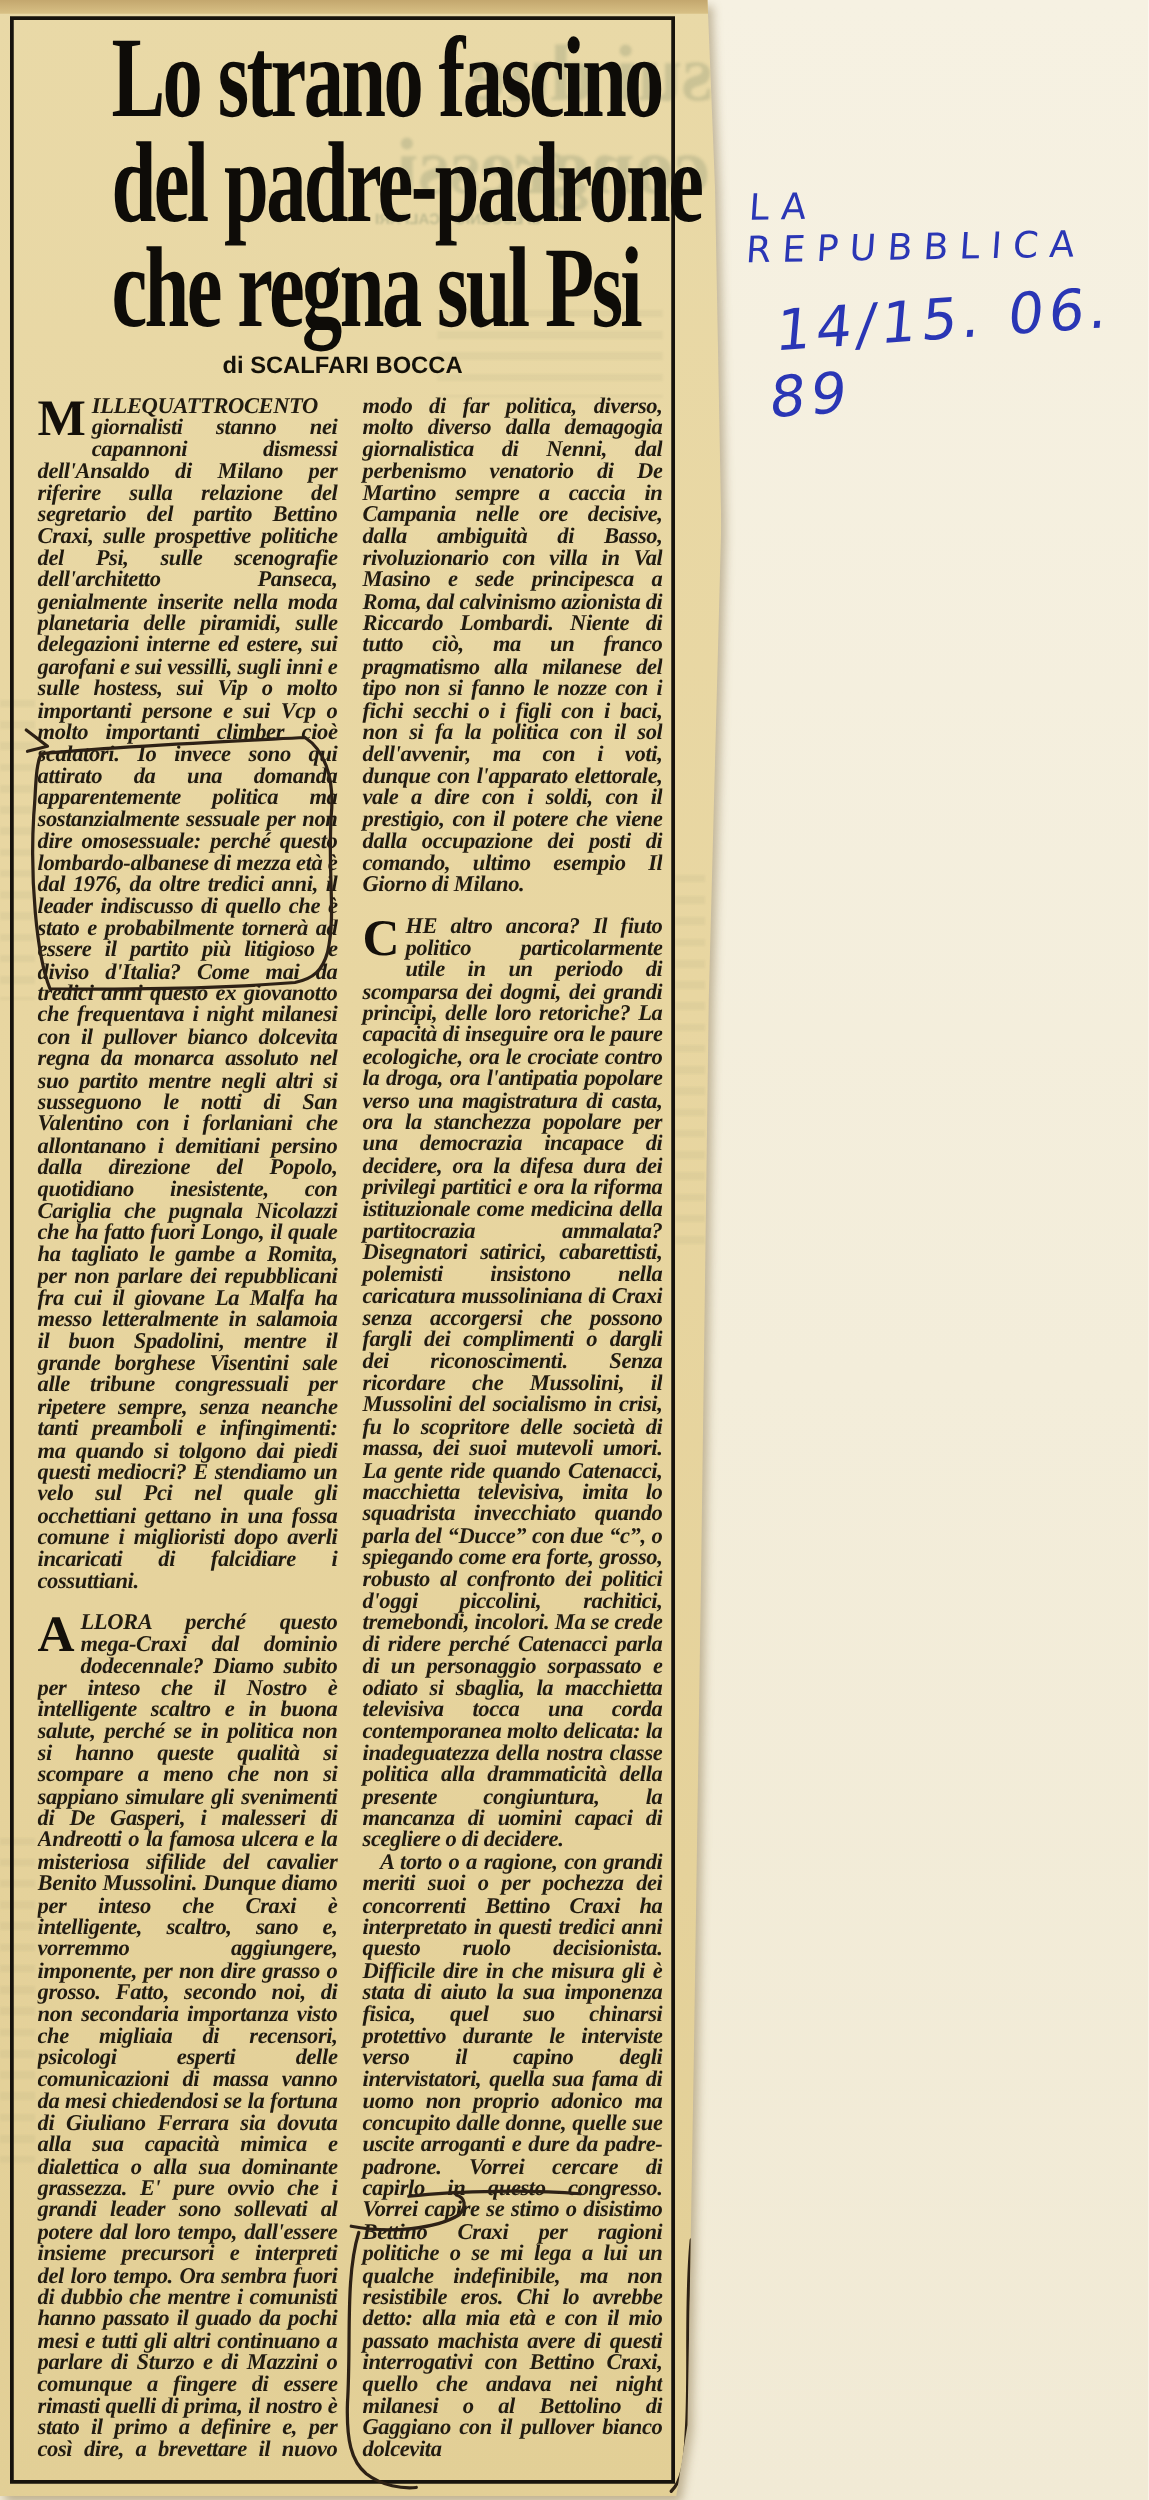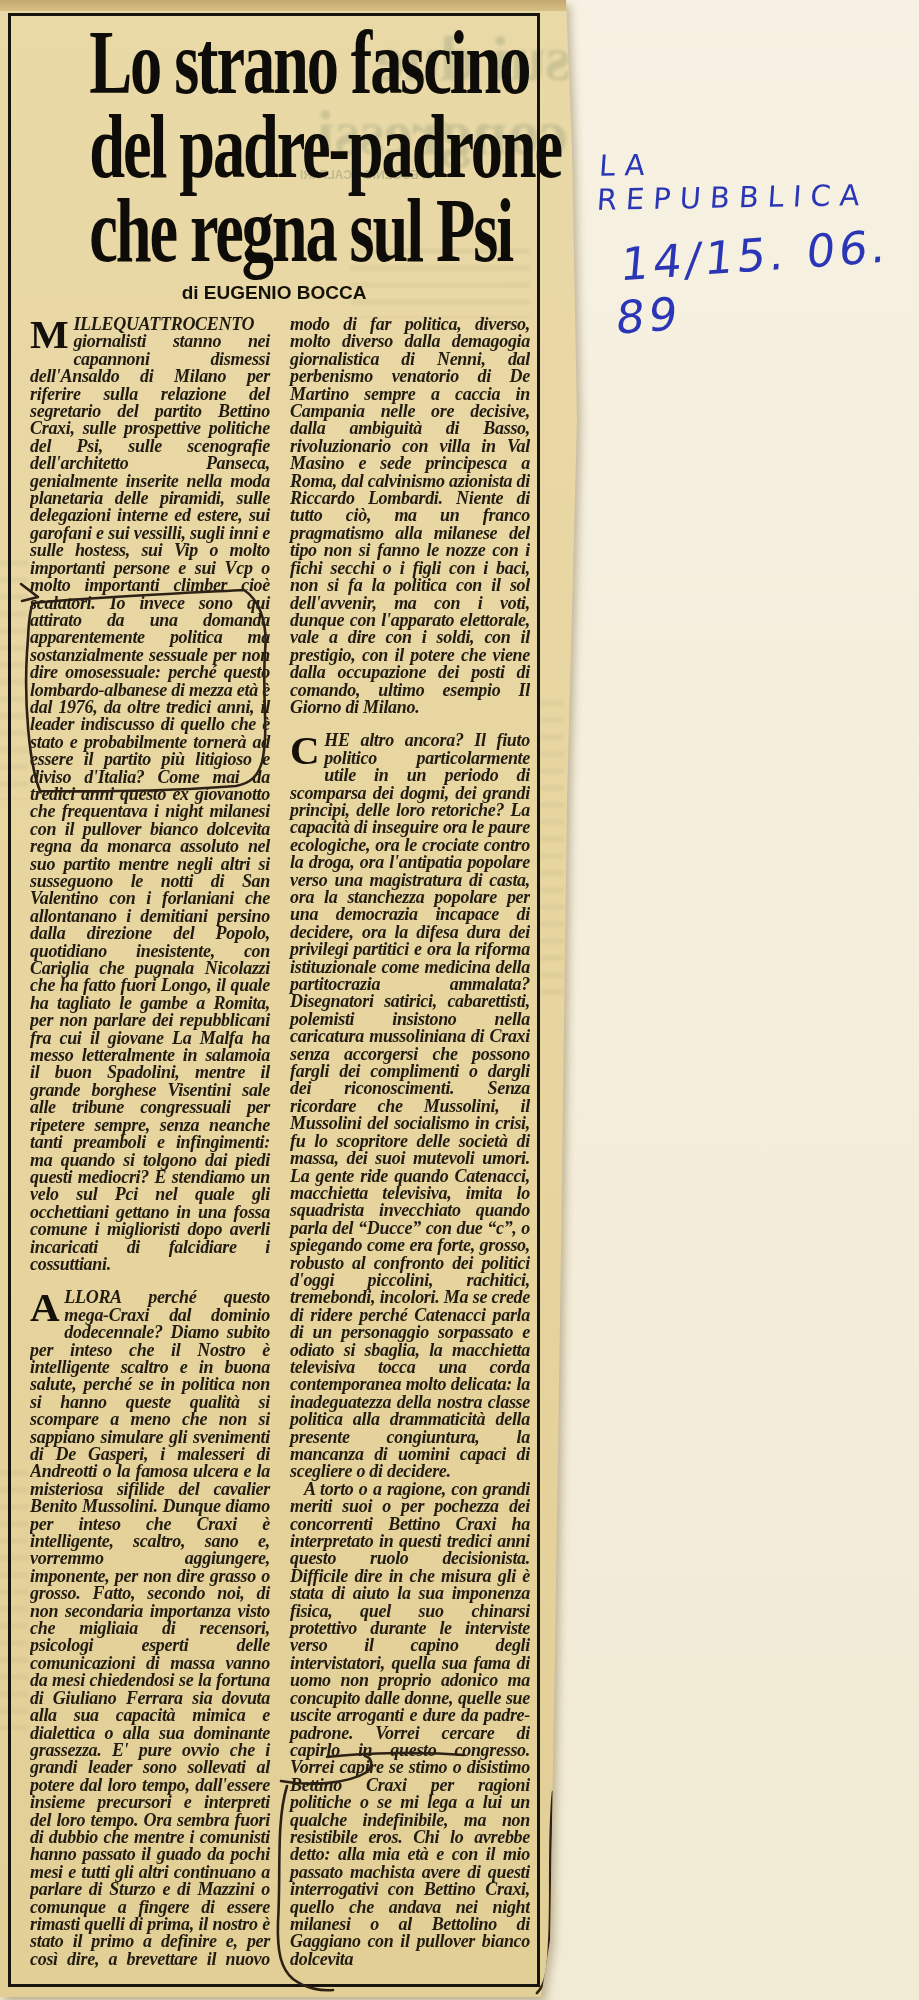--- a/index.html
+++ b/index.html
@@ -77,21 +77,21 @@
       <div class="ghost-tex" style="left:540px;top:700px;width:24px;height:300px;"></div>
 
       <div class="frame"></div>
 
       <div class="headline">
         <span class="hl">Lo strano fascino</span>
         <span class="hl">del padre-padrone</span>
         <span class="hl">che regna sul Psi</span>
       </div>
 
-      <div class="byline">di EUGENIO BOCCA</div>
+      <div class="byline">di SCALFARI BOCCA</div>
 
       <div class="body-text">
         <p><span class="dc">M</span><span>ILLEQUATTROCENTO giornalisti stanno nei capannoni dismessi dell'Ansaldo di Milano per riferire sulla relazione del segretario del partito Bettino Craxi, sulle prospettive politiche del Psi, sulle scenografie dell'architetto Panseca, genialmente inserite nella moda planetaria delle piramidi, sulle delegazioni interne ed estere, sui garofani e sui vessilli, sugli inni e sulle hostess, sui Vip o molto importanti persone e sui Vcp o molto importanti climber cioè scalatori. Io invece sono qui attirato da una domanda apparentemente politica ma sostanzialmente sessuale per non dire omosessuale: perché questo lombardo-albanese di mezza età è dal 1976, da oltre tredici anni, il leader indiscusso di quello che è stato e probabilmente tornerà ad essere il partito più litigioso e diviso d'Italia? Come mai da tredici anni questo ex giovanotto che frequentava i night milanesi con il pullover bianco dolcevita regna da monarca assoluto nel suo partito mentre negli altri si susseguono le notti di San Valentino con i forlaniani che allontanano i demitiani persino dalla direzione del Popolo, quotidiano inesistente, con Cariglia che pugnala Nicolazzi che ha fatto fuori Longo, il quale ha tagliato le gambe a Romita, per non parlare dei repubblicani fra cui il giovane La Malfa ha messo letteralmente in salamoia il buon Spadolini, mentre il grande borghese Visentini sale alle tribune congressuali per ripetere sempre, senza neanche tanti preamboli e infingimenti: ma quando si tolgono dai piedi questi mediocri? E stendiamo un velo sul Pci nel quale gli occhettiani gettano in una fossa comune i miglioristi dopo averli incaricati di falcidiare i cossuttiani.</span></p>
         <p class="spaced"><span class="dc">A</span><span>LLORA perché questo mega-Craxi dal dominio dodecennale? Diamo subito per inteso che il Nostro è intelligente scaltro e in buona salute, perché se in politica non si hanno queste qualità si scompare a meno che non si sappiano simulare gli svenimenti di De Gasperi, i malesseri di Andreotti o la famosa ulcera e la misteriosa sifilide del cavalier Benito Mussolini. Dunque diamo per inteso che Craxi è intelligente, scaltro, sano e, vorremmo aggiungere, imponente, per non dire grasso o grosso. Fatto, secondo noi, di non secondaria importanza visto che migliaia di recensori, psicologi esperti delle comunicazioni di massa vanno da mesi chiedendosi se la fortuna di Giuliano Ferrara sia dovuta alla sua capacità mimica e dialettica o alla sua dominante grassezza. E' pure ovvio che i grandi leader sono sollevati al potere dal loro tempo, dall'essere insieme precursori e interpreti del loro tempo. Ora sembra fuori di dubbio che mentre i comunisti hanno passato il guado da pochi mesi e tutti gli altri continuano a parlare di Sturzo e di Mazzini o comunque a fingere di essere rimasti quelli di prima, il nostro è stato il primo a definire e, per così dire, a brevettare il nuovo modo di far politica, diverso, molto diverso dalla demagogia giornalistica di Nenni, dal perbenismo venatorio di De Martino sempre a caccia in Campania nelle ore decisive, dalla ambiguità di Basso, rivoluzionario con villa in Val Masino e sede principesca a Roma, dal calvinismo azionista di Riccardo Lombardi. Niente di tutto ciò, ma un franco pragmatismo alla milanese del tipo non si fanno le nozze con i fichi secchi o i figli con i baci, non si fa la politica con il sol dell'avvenir, ma con i voti, dunque con l'apparato elettorale, vale a dire con i soldi, con il prestigio, con il potere che viene dalla occupazione dei posti di comando, ultimo esempio Il Giorno di Milano.</span></p>
         <p class="spaced"><span class="dc">C</span><span>HE altro ancora? Il fiuto politico particolarmente utile in un periodo di scomparsa dei dogmi, dei grandi principi, delle loro retoriche? La capacità di inseguire ora le paure ecologiche, ora le crociate contro la droga, ora l'antipatia popolare verso una magistratura di casta, ora la stanchezza popolare per una democrazia incapace di decidere, ora la difesa dura dei privilegi partitici e ora la riforma istituzionale come medicina della partitocrazia ammalata? Disegnatori satirici, cabarettisti, polemisti insistono nella caricatura mussoliniana di Craxi senza accorgersi che possono fargli dei complimenti o dargli dei riconoscimenti. Senza ricordare che Mussolini, il Mussolini del socialismo in crisi, fu lo scopritore delle società di massa, dei suoi mutevoli umori. La gente ride quando Catenacci, macchietta televisiva, imita lo squadrista invecchiato quando parla del “Ducce” con due “c”, o spiegando come era forte, grosso, robusto al confronto dei politici d'oggi piccolini, rachitici, tremebondi, incolori. Ma se crede di ridere perché Catenacci parla di un personaggio sorpassato e odiato si sbaglia, la macchietta televisiva tocca una corda contemporanea molto delicata: la inadeguatezza della nostra classe politica alla drammaticità della presente congiuntura, la mancanza di uomini capaci di scegliere o di decidere.</span></p>
         <p class="indented"><span>A torto o a ragione, con grandi meriti suoi o per pochezza dei concorrenti Bettino Craxi ha interpretato in questi tredici anni questo ruolo decisionista. Difficile dire in che misura gli è stata di aiuto la sua imponenza fisica, quel suo chinarsi protettivo durante le interviste verso il capino degli intervistatori, quella sua fama di uomo non proprio adonico ma concupito dalle donne, quelle sue uscite arroganti e dure da padre-padrone. Vorrei cercare di capirlo in questo congresso. Vorrei capire se stimo o disistimo Bettino Craxi per ragioni politiche o se mi lega a lui un qualche indefinibile, ma non resistibile eros. Chi lo avrebbe detto: alla mia età e con il mio passato machista avere di questi interrogativi con Bettino Craxi, quello che andava nei night milanesi o al Bettolino di Gaggiano con il pullover bianco dolcevita</span></p>
       </div>
 
       <svg class="pen" viewBox="0 0 919 2000" fill="none" stroke="#2d2115" stroke-width="2.6" stroke-linecap="round" stroke-linejoin="round">
         <path d="M33,603 C95,597 185,593 244,590

